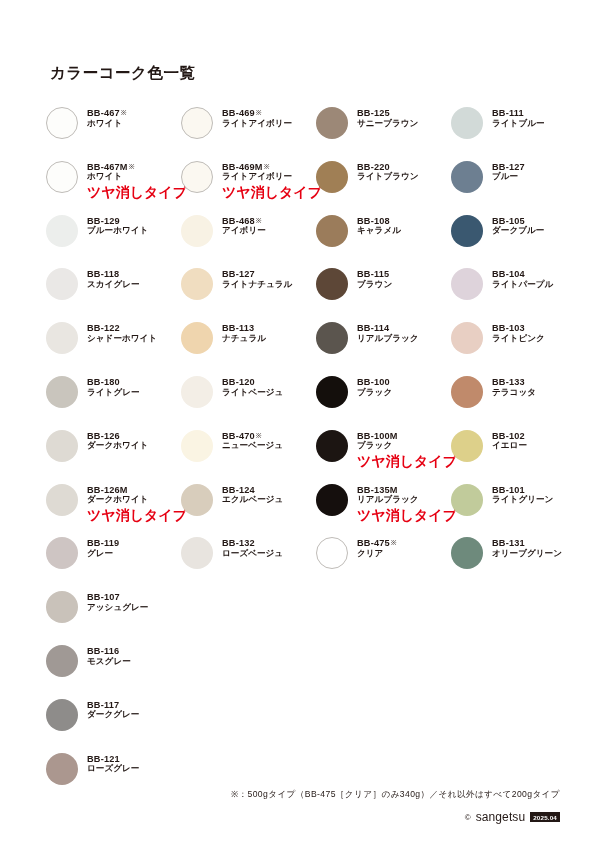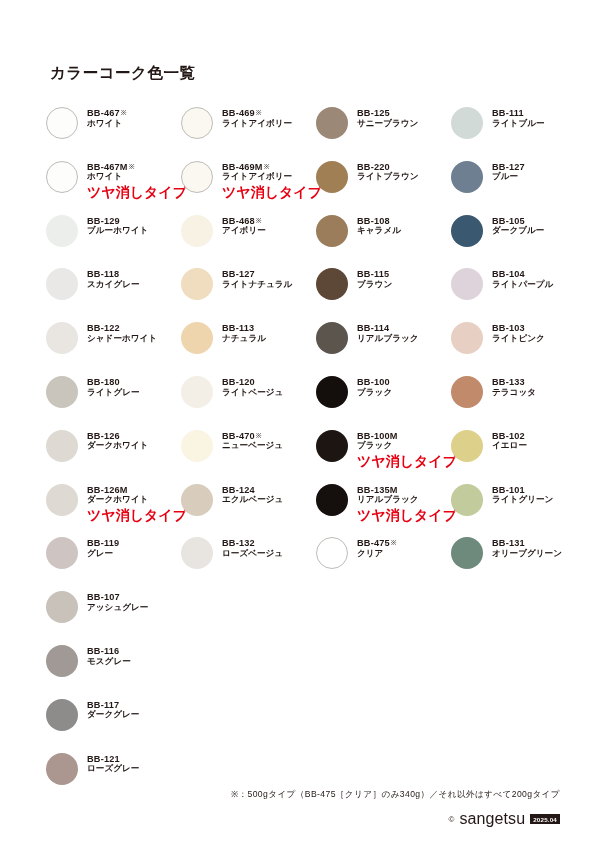--- a/index.html
+++ b/index.html
@@ -110,21 +110,21 @@
     top: 810px;
     display: flex;
     align-items: center;
     gap: 5px;
   }
   .brand-c {
     font-size: 8px;
     color: #231815;
   }
   .brand-name {
-    font-size: 16px;
+    font-size: 12px;
     letter-spacing: 0.1px;
     color: #231815;
   }
   .brand-date {
     font-size: 6.2px;
     font-weight: bold;
     color: #ffffff;
     background: #231815;
     padding: 1.5px 3px 1px 3px;
     letter-spacing: 0.2px;

